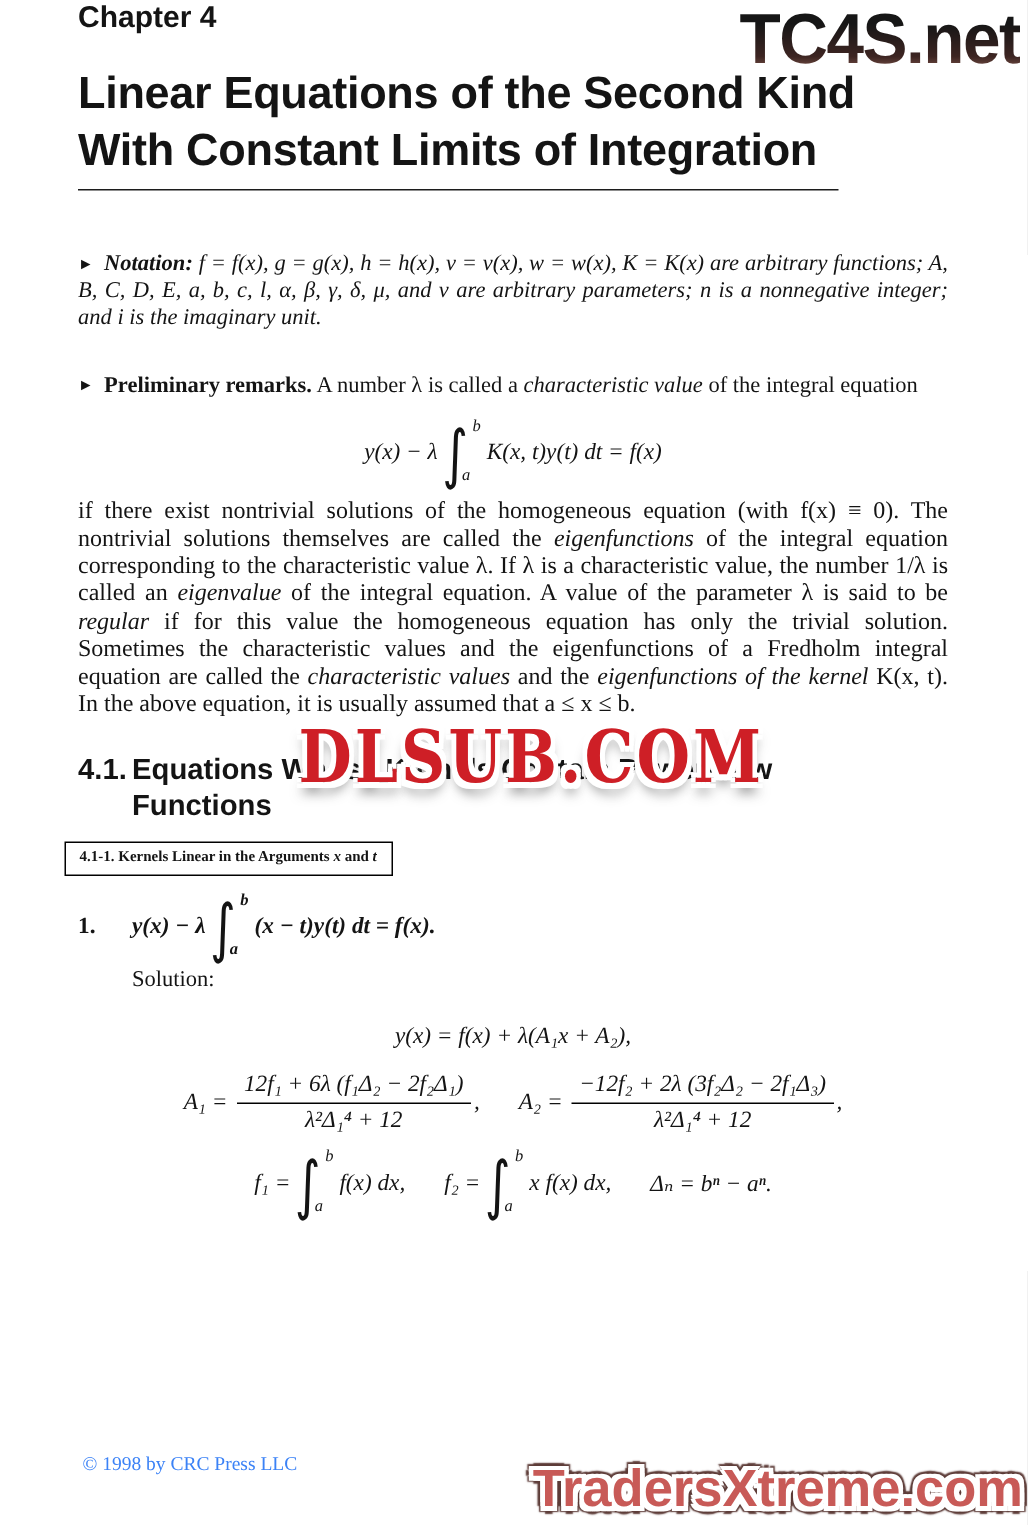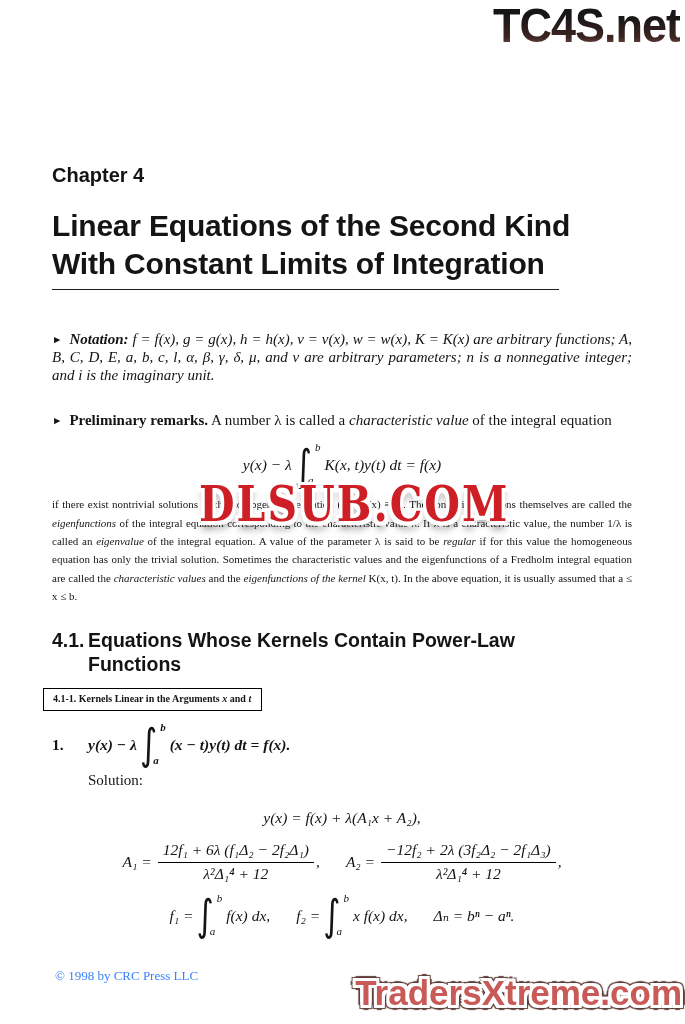--- a/index.html
+++ b/index.html
@@ -17,21 +17,21 @@
     font-size:45px; letter-spacing:-1px; line-height:1.1;
     transform:scaleY(1.05); transform-origin:top right;
     background:linear-gradient(180deg,#161616 30%,#3d2522 72%,#95655a 96%);
     -webkit-background-clip:text; background-clip:text; color:transparent;
   }
 
   .content { position:relative; padding:0 53px 0 52px; }
 
   .chapter-label {
     font-family:"Liberation Sans", sans-serif; font-weight:bold;
-    font-size:20px; line-height:24px; margin-top:163px;
+    font-size:20px; line-height:24px; 
   }
   .chapter-title {
     font-family:"Liberation Sans", sans-serif; font-weight:bold;
     font-size:30px; line-height:38px; letter-spacing:-0.2px; margin-top:20px;
   }
   .title-rule { border:none; border-top:1.6px solid #1c1c1c; width:507px; margin:6px 0 0 0; }
 
   .notation {
     font-style:italic; font-size:15px; line-height:17.4px;
     text-align:justify; margin-top:41px;
@@ -49,21 +49,21 @@
     font-family:"DejaVu Sans", sans-serif; font-style:normal; font-size:33px;
     line-height:1; display:inline-block; transform:scaleY(1.3);
   }
   .int-lims {
     display:inline-flex; flex-direction:column; justify-content:space-between;
     height:46px; font-size:11px; line-height:1;
   }
   .int-lims .up { margin:0 0 0 3px; }
   .int-lims .lo { margin:0 0 2px -4px; }
 
-  .body-par { font-size:11px; line-height:18.4px; text-align:justify; margin-top:4px; }
+  .body-par { font-size:16px; line-height:18.4px; text-align:justify; margin-top:4px; }
 
   .section-heading {
     display:flex; font-family:"Liberation Sans", sans-serif; font-weight:bold;
     font-size:19.5px; line-height:24px; margin-top:22px;
   }
   .sec-num { width:36px; flex:none; }
 
   .subsec-box {
     display:inline-block; border:1px solid #000; background:#fff;
     font-weight:bold; font-size:10px; line-height:1.2;

